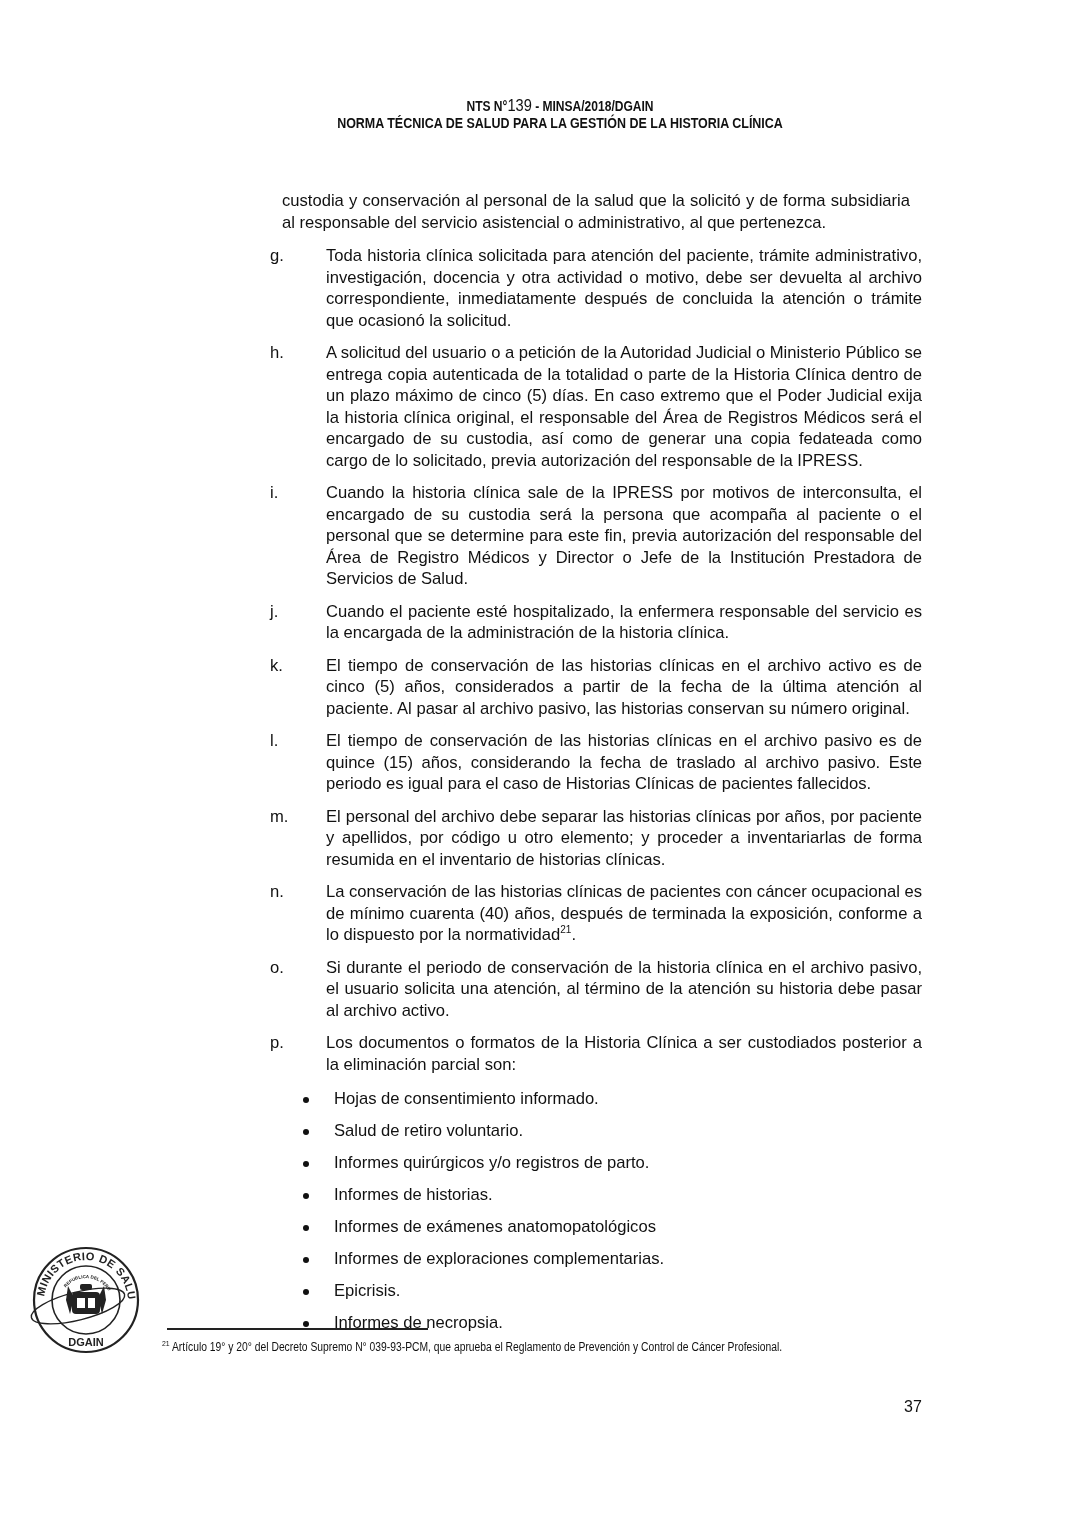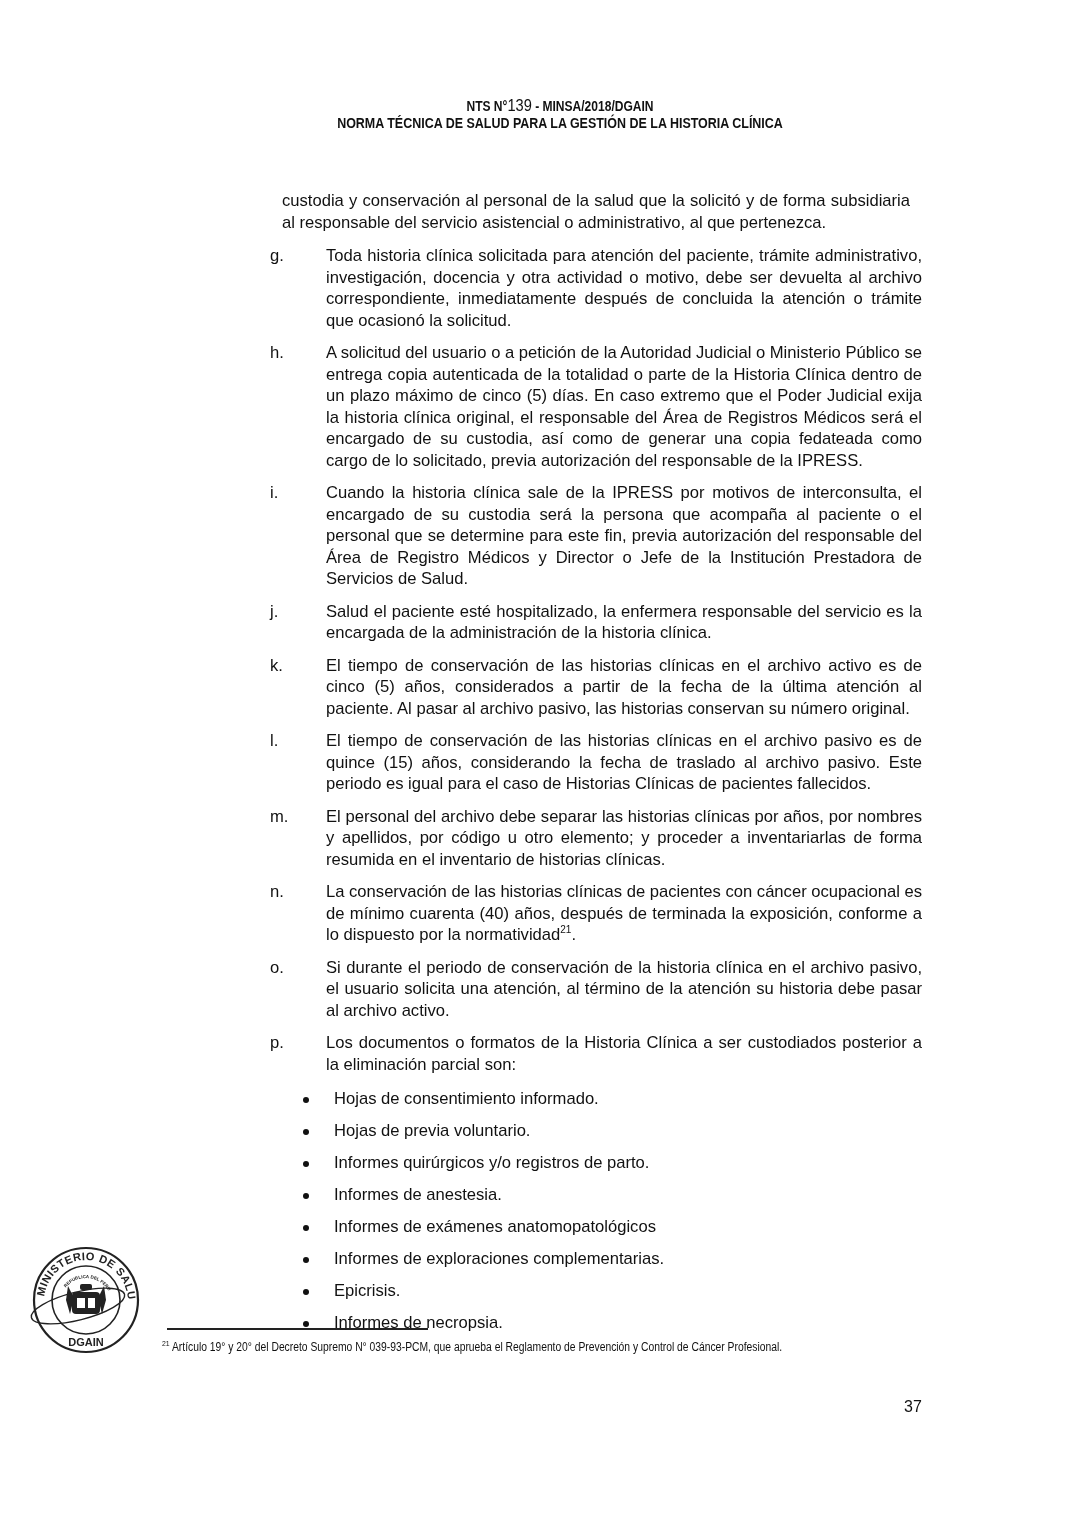--- a/index.html
+++ b/index.html
@@ -69,52 +69,52 @@
   <div class="item">
     <span class="letter">h.</span>
     <span class="txt">A solicitud del usuario o a petición de la Autoridad Judicial o Ministerio Público se entrega copia autenticada de la totalidad o parte de la Historia Clínica dentro de un plazo máximo de cinco (5) días. En caso extremo que el Poder Judicial exija la historia clínica original, el responsable del Área de Registros Médicos será el encargado de su custodia, así como de generar una copia fedateada como cargo de lo solicitado, previa autorización del responsable de la IPRESS.</span>
   </div>
   <div class="item">
     <span class="letter">i.</span>
     <span class="txt">Cuando la historia clínica sale de la IPRESS por motivos de interconsulta, el encargado de su custodia será la persona que acompaña al paciente o el personal que se determine para este fin, previa autorización del responsable del Área de Registro Médicos y Director o Jefe de la Institución Prestadora de Servicios de Salud.</span>
   </div>
   <div class="item">
     <span class="letter">j.</span>
-    <span class="txt">Salud el paciente esté hospitalizado, la enfermera responsable del servicio es la encargada de la administración de la historia clínica.</span>
+    <span class="txt">Cuando el paciente esté hospitalizado, la enfermera responsable del servicio es la encargada de la administración de la historia clínica.</span>
   </div>
   <div class="item">
     <span class="letter">k.</span>
     <span class="txt">El tiempo de conservación de las historias clínicas en el archivo activo es de cinco (5) años, considerados a partir de la fecha de la última atención al paciente. Al pasar al archivo pasivo, las historias conservan su número original.</span>
   </div>
   <div class="item">
     <span class="letter">l.</span>
     <span class="txt">El tiempo de conservación de las historias clínicas en el archivo pasivo es de quince (15) años, considerando la fecha de traslado al archivo pasivo. Este periodo es igual para el caso de Historias Clínicas de pacientes fallecidos.</span>
   </div>
   <div class="item">
     <span class="letter">m.</span>
-    <span class="txt">El personal del archivo debe separar las historias clínicas por años, por nombres y apellidos, por código u otro elemento; y proceder a inventariarlas de forma resumida en el inventario de historias clínicas.</span>
+    <span class="txt">El personal del archivo debe separar las historias clínicas por años, por paciente y apellidos, por código u otro elemento; y proceder a inventariarlas de forma resumida en el inventario de historias clínicas.</span>
   </div>
   <div class="item">
     <span class="letter">n.</span>
     <span class="txt"><span>La conservación de las historias clínicas de pacientes con cáncer ocupacional es de mínimo cuarenta (40) años, después de terminada la exposición, conforme a lo dispuesto por la normatividad</span><sup>21</sup><span>.</span></span>
   </div>
   <div class="item">
     <span class="letter">o.</span>
     <span class="txt">Si durante el periodo de conservación de la historia clínica en el archivo pasivo, el usuario solicita una atención, al término de la atención su historia debe pasar al archivo activo.</span>
   </div>
   <div class="item">
     <span class="letter">p.</span>
     <span class="txt">Los documentos o formatos de la Historia Clínica a ser custodiados posterior a la eliminación parcial son:</span>
   </div>
 
   <ul class="bullets">
     <li><span class="dot"></span><span>Hojas de consentimiento informado.</span></li>
-    <li><span class="dot"></span><span>Hojas de previa voluntario.</span></li>
+    <li><span class="dot"></span><span>Salud de retiro voluntario.</span></li>
     <li><span class="dot"></span><span>Informes quirúrgicos y/o registros de parto.</span></li>
-    <li><span class="dot"></span><span>Informes de anestesia.</span></li>
+    <li><span class="dot"></span><span>Informes de historias.</span></li>
     <li><span class="dot"></span><span>Informes de exámenes anatomopatológicos</span></li>
     <li><span class="dot"></span><span>Informes de exploraciones complementarias.</span></li>
     <li><span class="dot"></span><span>Epicrisis.</span></li>
     <li><span class="dot"></span><span>Informes de necropsia.</span></li>
   </ul>
 </div>
 
 <div class="seal">
   <svg width="115" height="115" viewBox="0 0 115 115">
     <defs>

